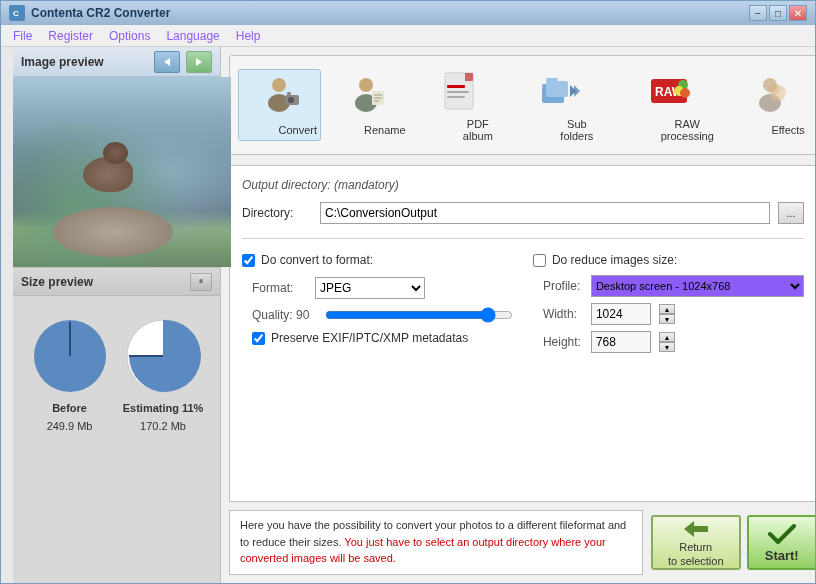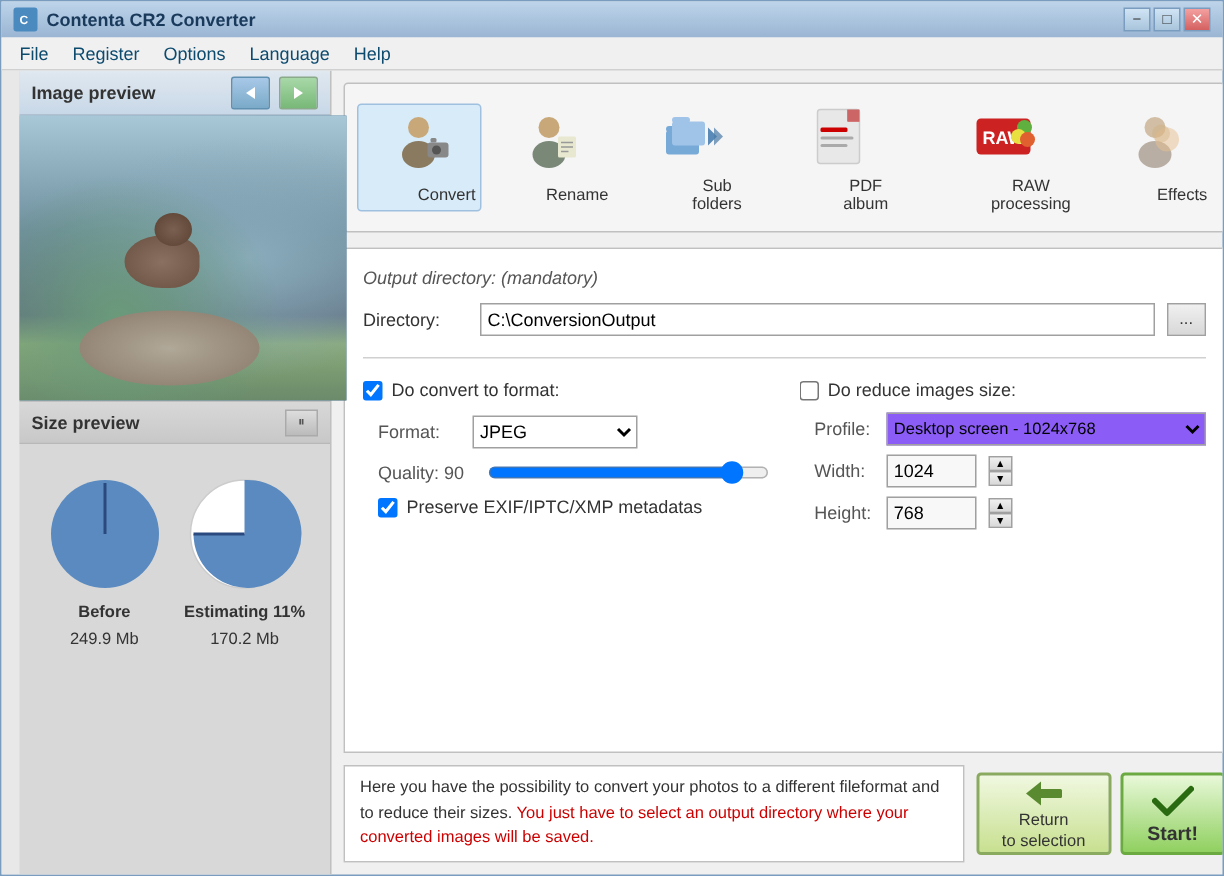--- a/index.html
+++ b/index.html
@@ -73,21 +73,21 @@
       height: 22px;
       display: flex;
       align-items: center;
       padding: 0 4px;
       border-bottom: 1px solid #d0d0d0;
     }
     .menu-item {
       padding: 2px 8px;
       cursor: pointer;
       font-size: 12px;
-      color: #0c4a6e;
+      color: #8b5cf6;
     }
 
     
     .main-content {
       display: flex;
       flex: 1;
       overflow: hidden;
     }
 
     
@@ -675,45 +675,45 @@
               <line x1="30" y1="23" x2="38" y2="23" stroke="#999" stroke-width="1"></line>
               <line x1="30" y1="26" x2="35" y2="26" stroke="#999" stroke-width="1"></line>
             </svg>
           </div>
           <span class="tab-label">Rename</span>
         </div>
 
         <div class="tab-item">
           <div class="tab-icon">
             <svg width="44" height="44" viewBox="0 0 44 44">
-
-              <rect x="6" y="18" width="22" height="16" rx="2" fill="#78aad8"></rect>
-              <rect x="6" y="15" width="12" height="4" rx="2" fill="#78aad8"></rect>
-              <rect x="10" y="12" width="22" height="16" rx="2" fill="#a0c4e8"></rect>
-              <rect x="10" y="9" width="12" height="4" rx="2" fill="#a0c4e8"></rect>
-
-              <polygon points="34,16 40,22 34,28" fill="#5a8ab8"></polygon>
-              <polygon points="38,16 44,22 38,28" fill="#4a7aa8" opacity="0.7"></polygon>
-            </svg>
-          </div>
-          <span class="tab-label">Sub folders</span>
-        </div>
-
-        <div class="tab-item">
-          <div class="tab-icon">
-            <svg width="44" height="44" viewBox="0 0 44 44">
               <rect x="8" y="4" width="28" height="36" rx="2" fill="#e8e8e8" stroke="#ccc"></rect>
               <polygon points="28,4 36,12 28,12" fill="#cc3333"></polygon>
               <rect x="28" y="4" width="8" height="8" fill="#cc6666"></rect>
               <rect x="10" y="16" width="18" height="3" rx="1" fill="#cc0000"></rect>
               <rect x="10" y="22" width="22" height="2" rx="1" fill="#aaa"></rect>
               <rect x="10" y="27" width="18" height="2" rx="1" fill="#aaa"></rect>
             </svg>
           </div>
           <span class="tab-label">PDF album</span>
+        </div>
+
+        <div class="tab-item">
+          <div class="tab-icon">
+            <svg width="44" height="44" viewBox="0 0 44 44">
+
+              <rect x="6" y="18" width="22" height="16" rx="2" fill="#78aad8"></rect>
+              <rect x="6" y="15" width="12" height="4" rx="2" fill="#78aad8"></rect>
+              <rect x="10" y="12" width="22" height="16" rx="2" fill="#a0c4e8"></rect>
+              <rect x="10" y="9" width="12" height="4" rx="2" fill="#a0c4e8"></rect>
+
+              <polygon points="34,16 40,22 34,28" fill="#5a8ab8"></polygon>
+              <polygon points="38,16 44,22 38,28" fill="#4a7aa8" opacity="0.7"></polygon>
+            </svg>
+          </div>
+          <span class="tab-label">Sub folders</span>
         </div>
 
         <div class="tab-item">
           <div class="tab-icon">
             <svg width="44" height="44" viewBox="0 0 44 44">
 
               <rect x="4" y="10" width="36" height="24" rx="3" fill="#cc2222"></rect>
               <text x="8" y="27" fill="white" font-size="12" font-weight="bold" font-family="Arial">RAW</text>
               <circle cx="36" cy="16" r="5" fill="#60b040"></circle>
               <circle cx="32" cy="22" r="5" fill="#e8e040"></circle>

